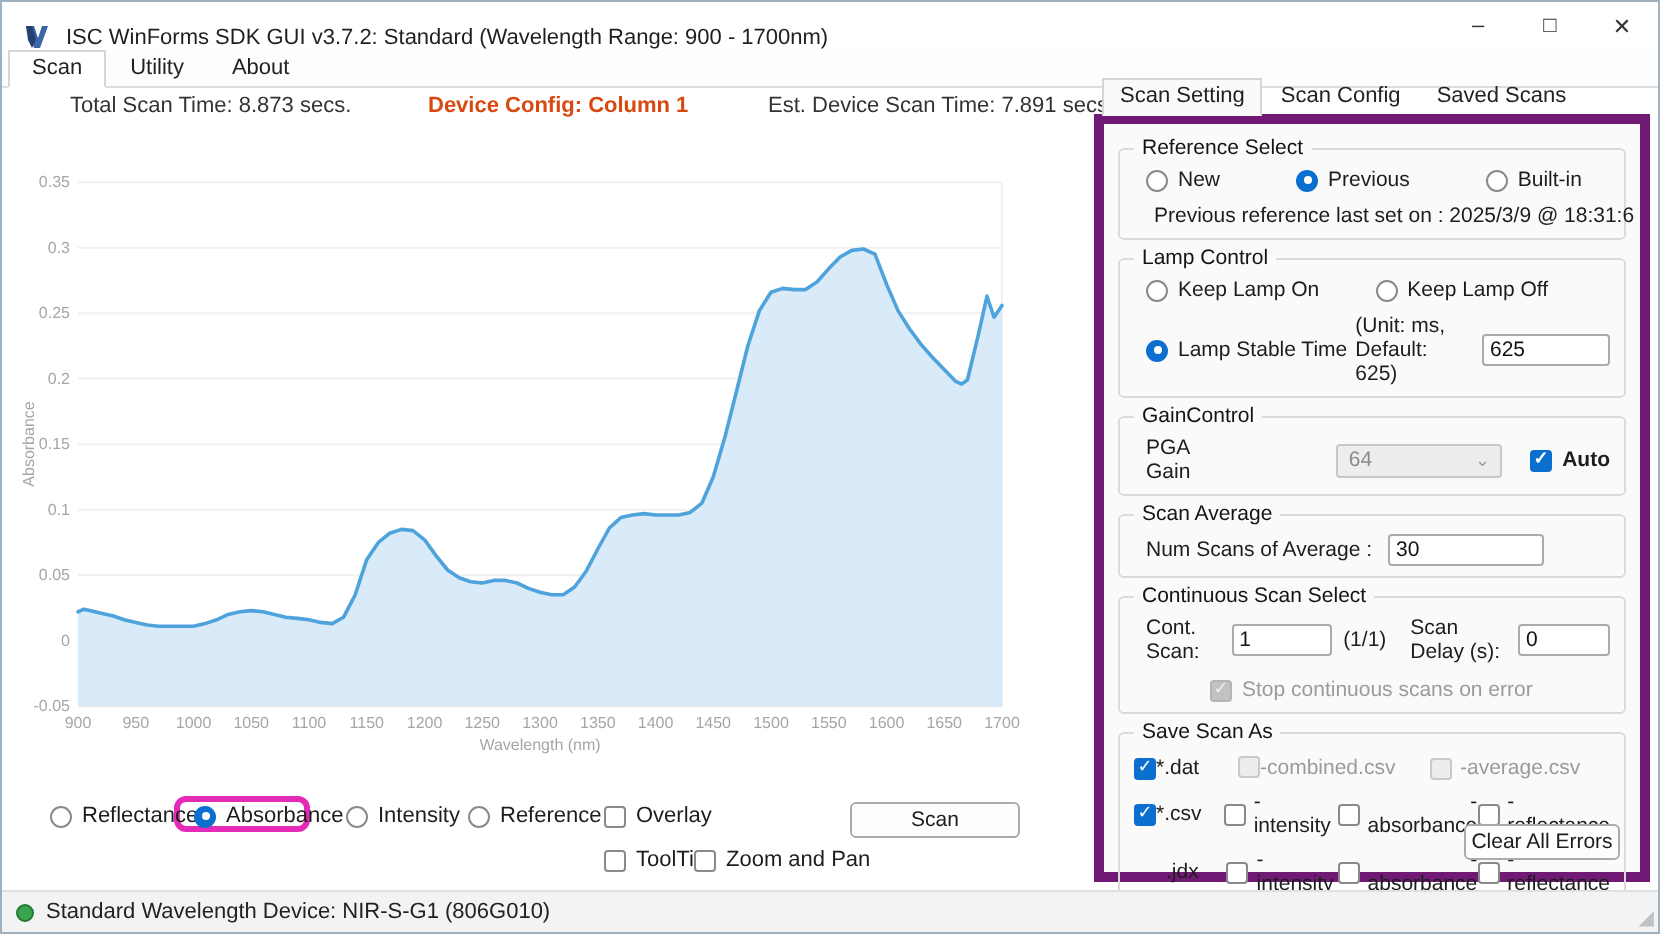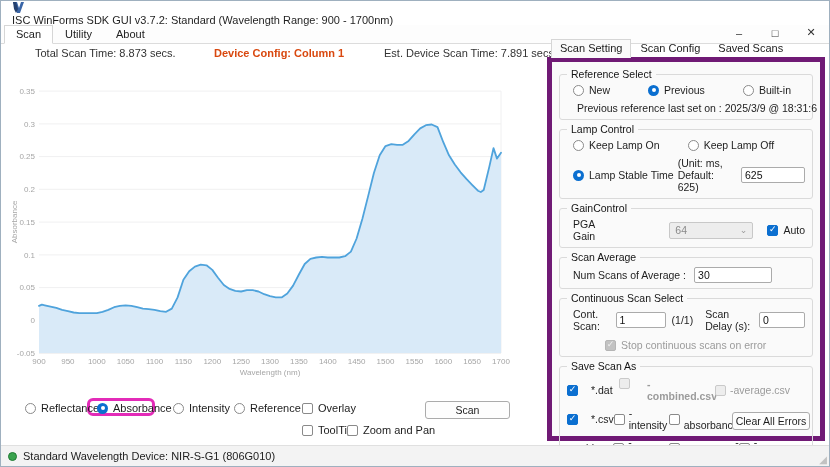--- a/index.html
+++ b/index.html
@@ -1,20 +1,20 @@
 <!DOCTYPE html>
 <html><head>
 <meta charset="utf-8">
 <style>
   * { box-sizing:border-box; margin:0; padding:0; cursor:default; }
   html,body { width:830px; height:467px; font-family:"Liberation Sans",sans-serif; background:#dfe6ec; }
   .window { width:830px; height:467px; border:1px solid #9fb0bf; background:#ffffff; position:relative; overflow:hidden; }
 
   
-  .titlebar { height:24px; display:flex; align-items:flex-start; padding-left:11px; background:#fff;flex-direction:column; }
+  .titlebar { height:24px; display:flex; align-items:flex-end; padding-left:11px; background:#fff; }
   .app-icon { width:13px; height:13px; margin-right:8px; flex:none; }
   .title-text { font-size:11px; color:#1f1f1f; white-space:nowrap; }
   .win-btns { margin-left:auto; display:flex; height:100%; }
   .win-btn { width:36px; height:100%; display:flex; align-items:center; justify-content:center; font-size:11px; color:#333; }
 
   
   .menubar { height:19px; display:flex; align-items:flex-end; padding-left:3px; background:#fdfdfd; border-bottom:1px solid #dcdcdc; }
   .menu-item { font-size:11px; color:#222; padding:2px 11px 3px 11px; border:1px solid transparent; position:relative; top:1px; }
   .menu-item.active { background:#fff; border:1px solid #d6d6d6; border-bottom-color:#fff; }
 
@@ -61,23 +61,23 @@
 
   .group { margin:0 7px 9px 7px; border:1px solid #dadada; border-radius:3px; padding:9px 7px 5px 7px; position:relative; }
   .gtitle { position:absolute; top:-7px; left:7px; background:#fafafa; padding:0 4px; font-size:10.5px; color:#141414; white-space:nowrap; }
   .frow { display:flex; align-items:center; font-size:10.5px; color:#1d1d1d; }
   .fopt { display:flex; align-items:center; gap:5px; white-space:nowrap; }
   .note { font-size:10.5px; color:#1d1d1d; padding-left:10px; margin-top:6px; white-space:nowrap;text-align:center; }
   .combo { width:88px; height:17px; background:#ededed; border:1px solid #c8c8c8; border-radius:2px; display:flex; align-items:center; justify-content:space-between; font-size:10.5px; color:#8a8a8a; padding:0 5px; }
   .chev { color:#9a9a9a; font-size:9px; }
 
   .saverow { display:flex; align-items:center; font-size:10.5px; margin:2px 0 5px 0; color:#1d1d1d; }
-  .saverow .c1 { width:52px; display:flex; align-items:center; gap:13px; }
+  .saverow .c1 { width:52px; display:flex; align-items:center; gap:0; }
   .saverow .c1.textonly { padding-left:16px; }
-  .colA { width:96px; display:flex; gap:17px;font-weight:bold; }
+  .colA { width:96px; display:flex; gap:0; }
   .colB { display:flex; align-items:center; gap:4px; }
   .w66 { width:66px; } .w76 { width:76px;text-align:right; }
   .pathrow { display:flex; align-items:center; gap:5px; margin:4px 0 6px 0; }
   .prefixrow { display:flex; align-items:center; gap:4px; font-size:10.5px; }
 
   .clear-btn { position:absolute; right:10px; bottom:6px; width:78px; height:18px; }
 
   
   .statusbar { position:absolute; left:0; bottom:0; width:100%; height:21px; background:#f3f3f3; border-top:1px solid #e0e0e0; display:flex; align-items:center; padding-left:7px; gap:6px; }
   .dot { width:9px; height:9px; border-radius:50%; background:#3aa34e; border:1px solid #1f7a33; flex:none; }
@@ -244,21 +244,21 @@
         </div>
 
         <div class="group">
           <span class="gtitle">GainControl</span>
           <div class="frow" style="padding-left:6px;">
             <span>PGA Gain</span>
             <span class="combo" style="margin-left:52px;">
               <span>64</span>
               <span class="chev">⌄</span>
             </span>
-            <span class="fopt" style="margin-left:14px;">
+            <span class="fopt" style="margin-left:14px;font-weight:bold;">
               <span class="cb chk"></span>
               <span>Auto</span>
             </span>
           </div>
         </div>
 
         <div class="group">
           <span class="gtitle">Scan Average</span>
           <div class="frow" style="padding-left:6px; gap:8px;">
             <span>Num Scans of Average :</span>

